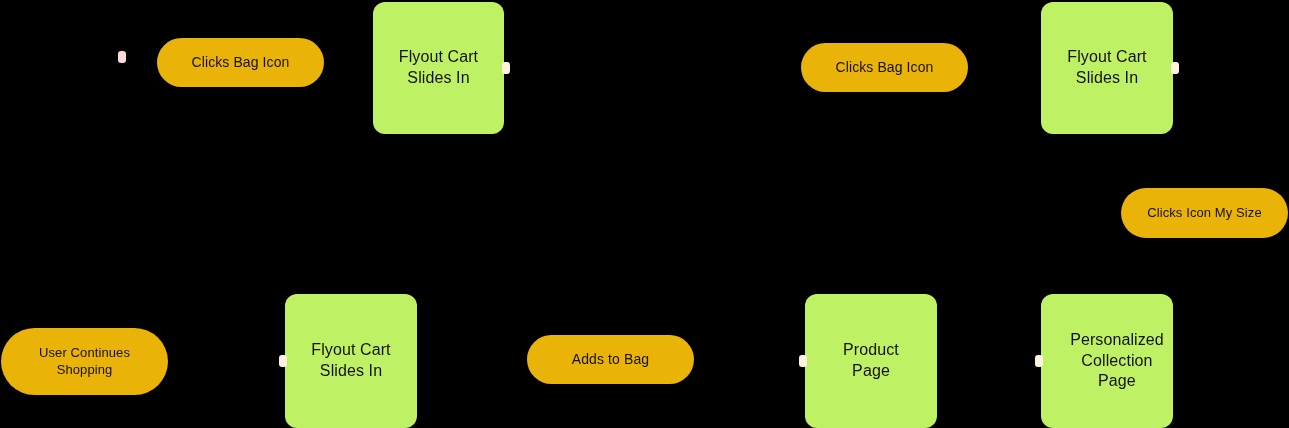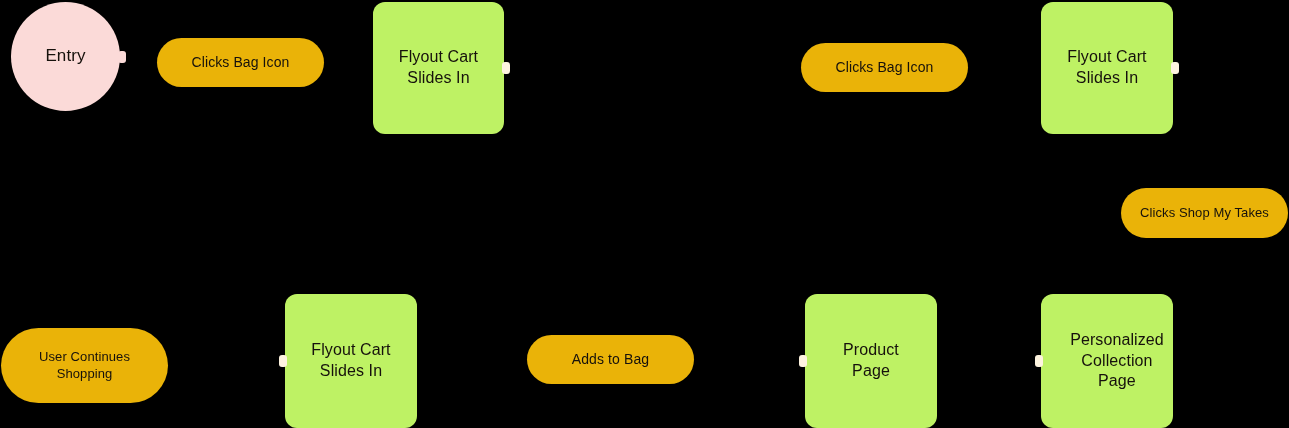--- a/index.html
+++ b/index.html
@@ -64,32 +64,31 @@
     height: 12px;
     border-radius: 3px;
   }
   .nub.cream { background: #FDF3DF; }
   .nub.pink  { background: #FBDAD8; }
 </style>
 </head>
 <body>
 
 <div id="canvas" style="width: 1289px; height: 428px; background: rgb(0, 0, 0);">
-    <div class="node entry" style="left: 11px; top: 2px; width: 109px; height: 109px;">Entry</div>
     <div class="nub pink" style="top: 50.5px; left: 118px;"></div>
     <div class="node action" style="left: 157px; top: 38px; width: 167px; height: 49px;">Clicks Bag Icon</div>
     <div class="node page" style="left: 373px; top: 2px; width: 131px; height: 132px;">Flyout Cart
 Slides In</div>
     <div class="nub cream" style="top: 62px; left: 502px;"></div>
     <div class="node action" style="left: 801px; top: 43px; width: 167px; height: 49px;">Clicks Bag Icon</div>
     <div class="node page" style="left: 1041px; top: 2px; width: 132px; height: 132px;">Flyout Cart
 Slides In</div>
     <div class="nub cream" style="top: 62px; left: 1171px;"></div>
-    <div class="node action sm" style="left: 1121px; top: 188px; width: 167px; height: 50px;">Clicks Shop My Takes</div>
-    <div class="node action sm" style="left: 1px; top: 328px; width: 167px; height: 75px;">User Continues
+    <div class="node action sm" style="left: 1121px; top: 188px; width: 167px; height: 50px;">Clicks Icon My Size</div>
+    <div class="node action sm" style="left: 1px; top: 328px; width: 167px; height: 67px;">User Continues
 Shopping</div>
     <div class="node page" style="left: 285px; top: 294px; width: 132px; height: 134px;">Flyout Cart
 Slides In</div>
     <div class="nub cream" style="top: 355px; left: 279px;"></div>
     <div class="node action" style="left: 527px; top: 335px; width: 167px; height: 49px;">Adds to Bag</div>
     <div class="node page" style="left: 805px; top: 294px; width: 132px; height: 134px;">Product
 Page</div>
     <div class="nub cream" style="top: 355px; left: 799px;"></div>
     <div class="node page" style="left: 1041px; top: 294px; width: 132px; height: 134px; padding-left: 20px;">Personalized
 Collection

